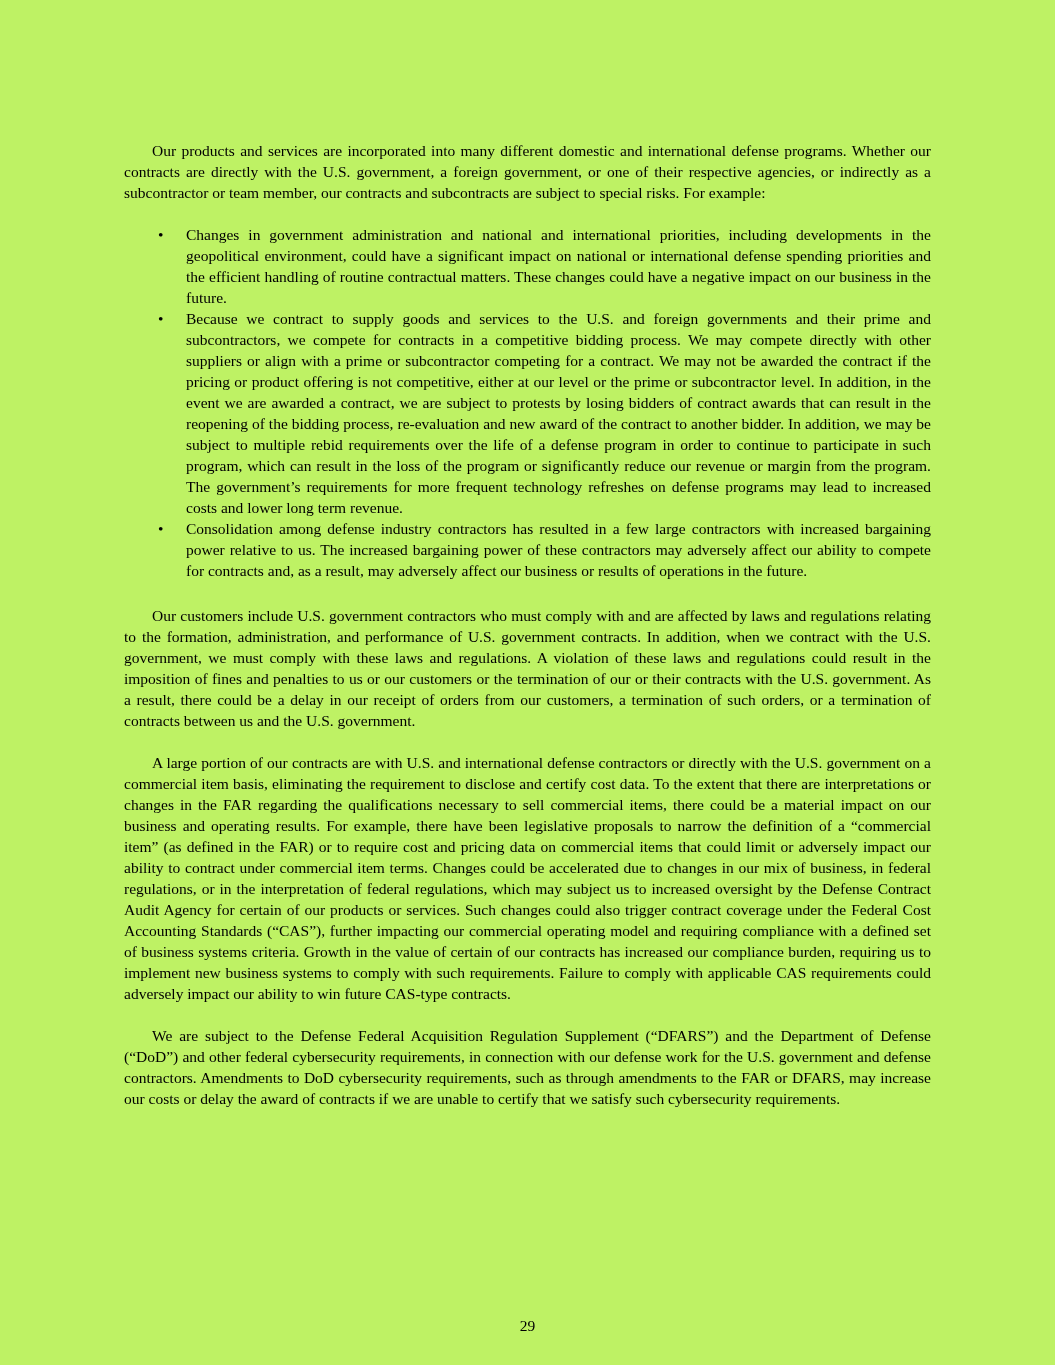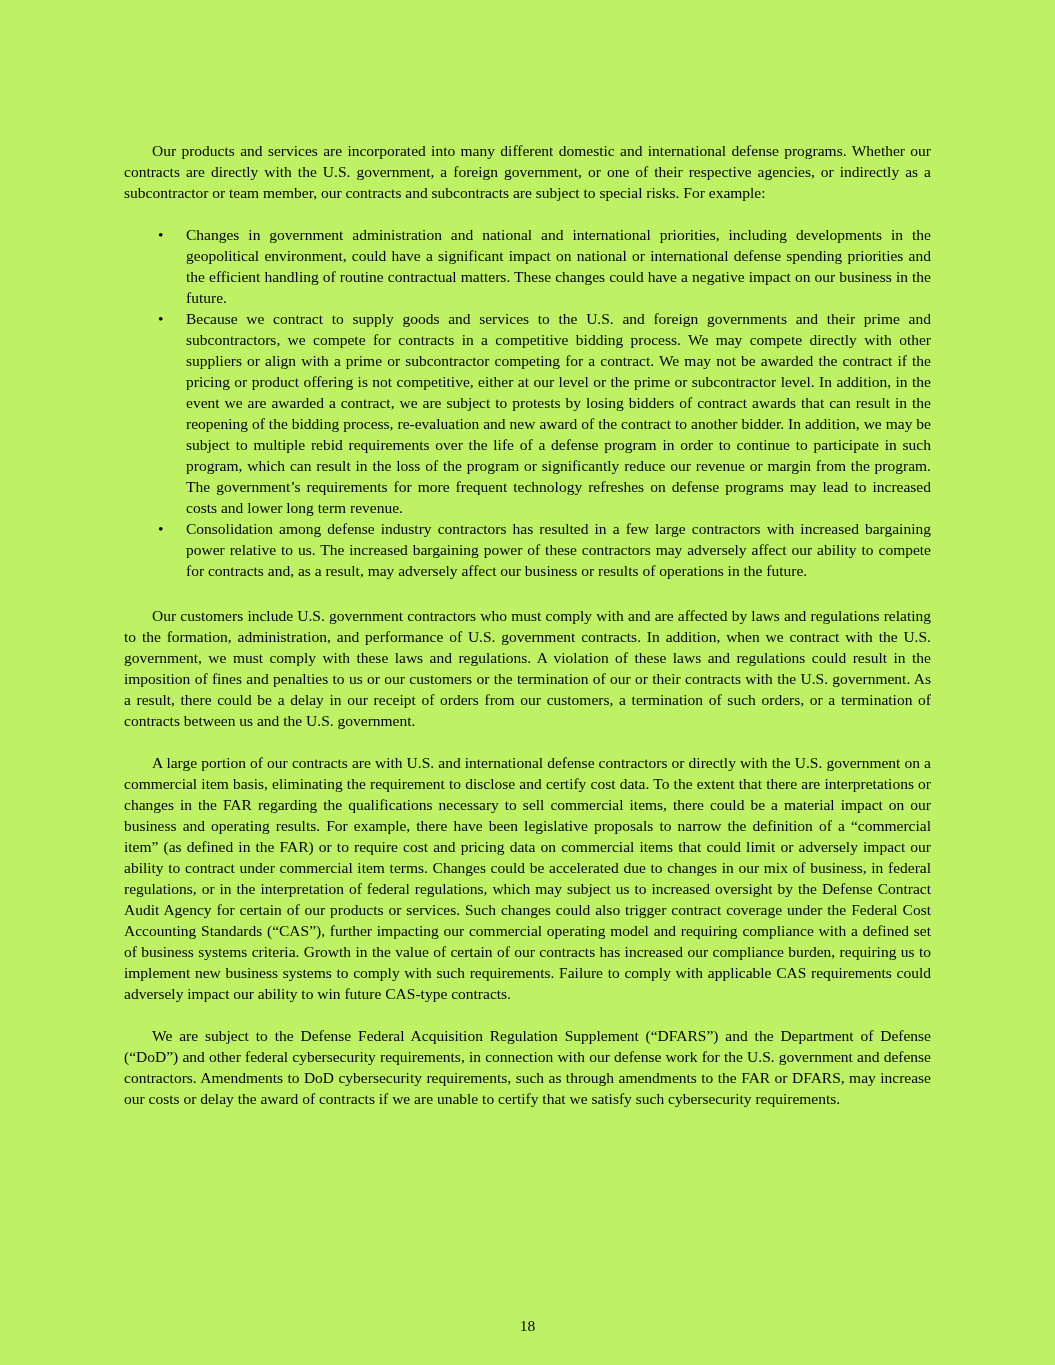--- a/index.html
+++ b/index.html
@@ -79,14 +79,14 @@
     </ul>
 
     <p class="para indent">Our customers include U.S. government contractors who must comply with and are affected by laws and regulations relating to the formation, administration, and performance of U.S. government contracts. In addition, when we contract with the U.S. government, we must comply with these laws and regulations. A violation of these laws and regulations could result in the imposition of fines and penalties to us or our customers or the termination of our or their contracts with the U.S. government. As a result, there could be a delay in our receipt of orders from our customers, a termination of such orders, or a termination of contracts between us and the U.S. government.</p>
 
     <p class="para indent">A large portion of our contracts are with U.S. and international defense contractors or directly with the U.S. government on a commercial item basis, eliminating the requirement to disclose and certify cost data. To the extent that there are interpretations or changes in the FAR regarding the qualifications necessary to sell commercial items, there could be a material impact on our business and operating results. For example, there have been legislative proposals to narrow the definition of a “commercial item” (as defined in the FAR) or to require cost and pricing data on commercial items that could limit or adversely impact our ability to contract under commercial item terms. Changes could be accelerated due to changes in our mix of business, in federal regulations, or in the interpretation of federal regulations, which may subject us to increased oversight by the Defense Contract Audit Agency for certain of our products or services. Such changes could also trigger contract coverage under the Federal Cost Accounting Standards (“CAS”), further impacting our commercial operating model and requiring compliance with a defined set of business systems criteria. Growth in the value of certain of our contracts has increased our compliance burden, requiring us to implement new business systems to comply with such requirements. Failure to comply with applicable CAS requirements could adversely impact our ability to win future CAS-type contracts.</p>
 
     <p class="para indent">We are subject to the Defense Federal Acquisition Regulation Supplement (“DFARS”) and the Department of Defense (“DoD”) and other federal cybersecurity requirements, in connection with our defense work for the U.S. government and defense contractors. Amendments to DoD cybersecurity requirements, such as through amendments to the FAR or DFARS, may increase our costs or delay the award of contracts if we are unable to certify that we satisfy such cybersecurity requirements.</p>
 
   </div>
 
-  <div class="pagenum">18</div>
+  <div class="pagenum">29</div>
 </div>
 
 </body></html>

